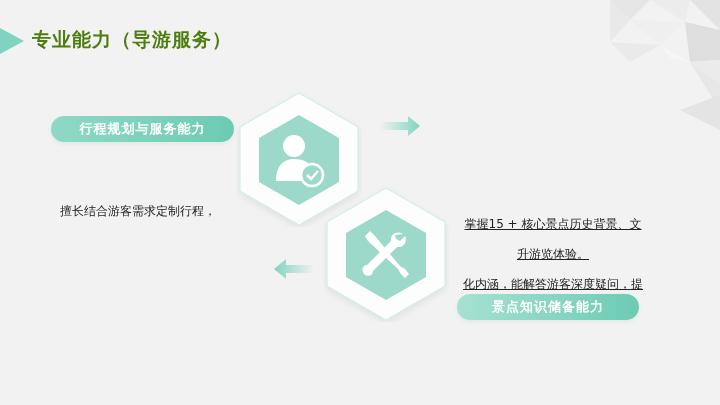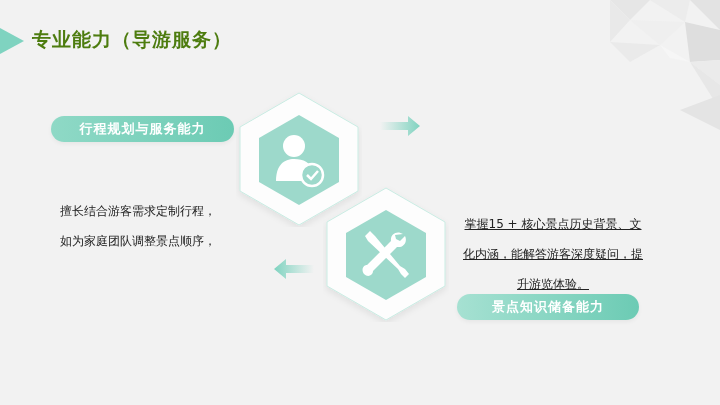--- a/index.html
+++ b/index.html
@@ -55,21 +55,20 @@
   <polygon points="130,62 160,85 160,110" fill="#e7e7e7"></polygon>
   <polygon points="120,110 160,95 160,130" fill="#e4e4e4"></polygon>
 </svg>
 
 <div class="title-arrow"></div>
 <div class="title">专业能力（导游服务）</div>
 
 <div class="pill pill1">行程规划与服务能力</div>
 <div class="desc desc1">
   <div>擅长结合游客需求定制行程，</div>
-  <div>如为家庭团队调整景点顺序，</div>
 </div>
 
 <svg class="hex hex1" viewBox="0 0 126 136">
   <defs>
     <filter id="sh1" x="-20%" y="-20%" width="140%" height="140%">
         <feDropShadow dx="0" dy="3" stdDeviation="3" flood-color="#000" flood-opacity="0.08"></feDropShadow>
       </filter>
   </defs>
   <polygon points="63,2 122,36 122,100 63,134 4,100 4,36" fill="#fdfdfd" stroke="#c9ece3" stroke-width="1" filter="url(#sh1)"></polygon>
   <polygon points="63,24 103,47 103,91 63,114 23,91 23,47" fill="#9dd9cb"></polygon>
@@ -110,16 +109,16 @@
       <linearGradient id="gb" x1="1" x2="0">
         <stop offset="0" stop-color="#7fd3c0" stop-opacity="0"></stop>
         <stop offset="1" stop-color="#7fd3c0"></stop>
       </linearGradient>
     </defs>
   <polygon points="42,7 14,7 14,1 2,11 14,21 14,15 42,15" fill="url(#gb)"></polygon>
 </svg>
 
 <div class="desc desc2">
   <div>掌握15 + 核心景点历史背景、文</div>
+  <div>升游览体验。</div>
   <div>化内涵，能解答游客深度疑问，提</div>
-  <div>升游览体验。</div>
 </div>
 <div class="pill pill2">景点知识储备能力</div>
 
 </body></html>

